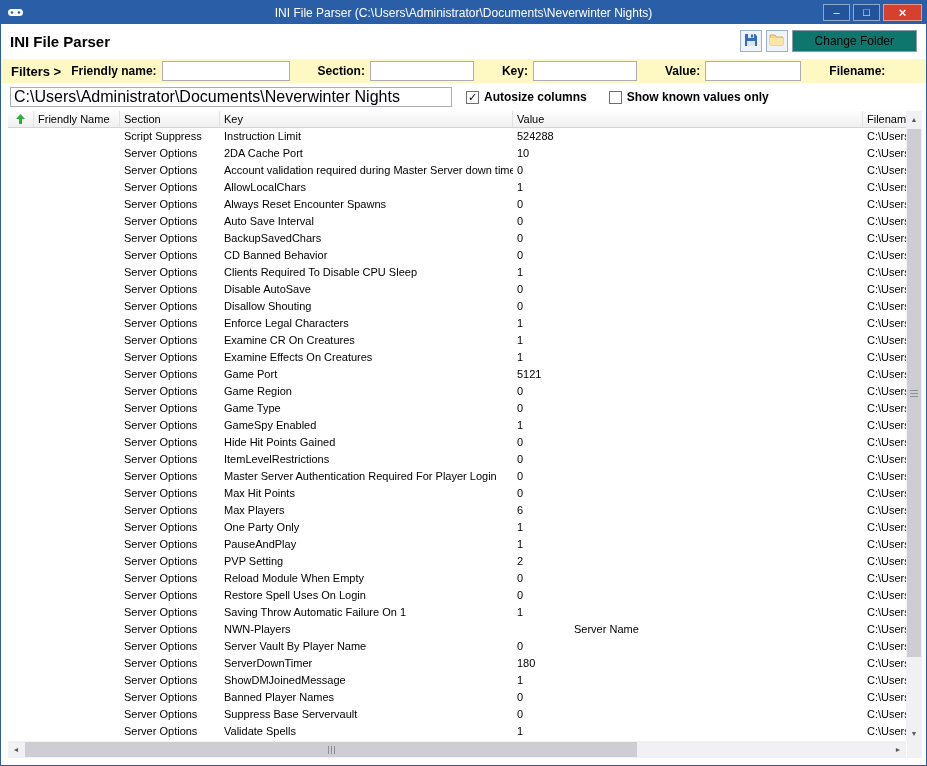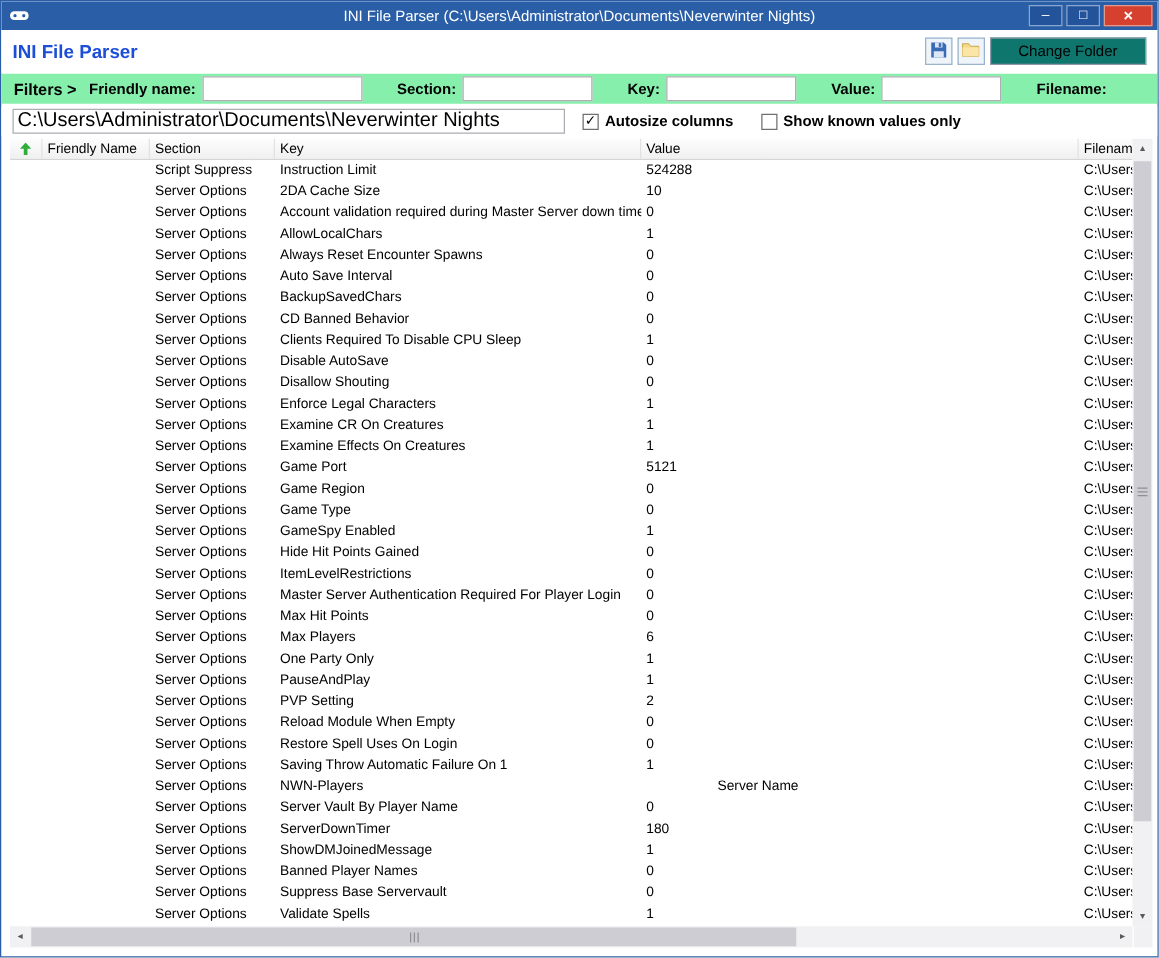--- a/index.html
+++ b/index.html
@@ -10,29 +10,29 @@
   .titlebar-title{position:absolute;left:0;right:0;text-align:center;font-size:12px;color:#fff;}
   .app-icon{margin-left:7px;z-index:1;display:flex;align-items:center;}
   .win-controls{margin-left:auto;display:flex;gap:3px;margin-right:4px;z-index:2;}
   .win-btn{width:27px;height:17px;display:flex;align-items:center;justify-content:center;
            background:#23539a;border:1px solid #8aa7cd;box-sizing:border-box;color:#fff;
            font-size:11px;line-height:1;cursor:default;}
   .win-btn.close{width:39px;background:#d6412f;border-color:#e39a8d;font-size:13px;font-weight:bold;}
   
   .app-header{position:absolute;top:23px;left:0;right:0;height:34px;display:flex;align-items:center;
               padding:0 9px;box-sizing:border-box;background:#fff;}
-  .app-title{font-size:15px;font-weight:bold;color:#1d4ed8;}
+  .app-title{font-size:15px;font-weight:bold;color:#000000;}
   .header-right{margin-left:auto;display:flex;align-items:center;gap:4px;}
   .icon-btn{width:22px;height:22px;border:1px solid #9ab2cc;background:#eef4fa;display:flex;
             align-items:center;justify-content:center;padding:0;box-sizing:border-box;}
   .btn{height:22px;border:1px solid #8e9aaa;background:#0f766e;font-size:12px;padding:0 22px;
        font-family:"Liberation Sans",sans-serif;display:flex;align-items:center;box-sizing:border-box;}
   
   .filters-row{position:absolute;top:58px;left:0;right:0;height:24px;display:flex;align-items:center;
-               padding:0 10px;box-sizing:border-box;font-size:12px;background:#86efac;white-space:nowrap;}
+               padding:0 10px;box-sizing:border-box;font-size:12px;background:#fef9c3;white-space:nowrap;}
   .filters-title{font-weight:bold;font-size:13px;}
   .f-label{font-weight:bold;margin-left:28px;}
   .f-label.first{margin-left:10px;}
   input.txt{height:18px;border:1px solid #abadb3;font-size:12px;padding:0 3px;margin-left:5px;
             font-family:"Liberation Sans",sans-serif;box-sizing:content-box;}
   .w-friendly{width:120px;} .w-section{width:96px;} .w-key{width:96px;} .w-value{width:88px;}
   
   .path-row{position:absolute;top:84px;left:0;right:0;height:24px;display:flex;align-items:center;
             padding:0 9px;box-sizing:border-box;font-size:12px;background:#fff;white-space:nowrap;}
   .path-input{width:434px;height:18px;border:1px solid #abadb3;font-size:16px;padding:0 3px;
@@ -158,21 +158,21 @@
           <div class="cell c1"></div>
           <div class="cell c2">Script Suppress</div>
           <div class="cell c3">Instruction Limit</div>
           <div class="cell c4">524288</div>
           <div class="cell c5">C:\Users\</div>
         </div>
         <div class="grid-row">
           <div class="cell c0"></div>
           <div class="cell c1"></div>
           <div class="cell c2">Server Options</div>
-          <div class="cell c3">2DA Cache Size</div>
+          <div class="cell c3">2DA Cache Port</div>
           <div class="cell c4">10</div>
           <div class="cell c5">C:\Users\</div>
         </div>
         <div class="grid-row">
           <div class="cell c0"></div>
           <div class="cell c1"></div>
           <div class="cell c2">Server Options</div>
           <div class="cell c3">Account validation required during Master Server down times</div>
           <div class="cell c4">0</div>
           <div class="cell c5">C:\Users\</div>

